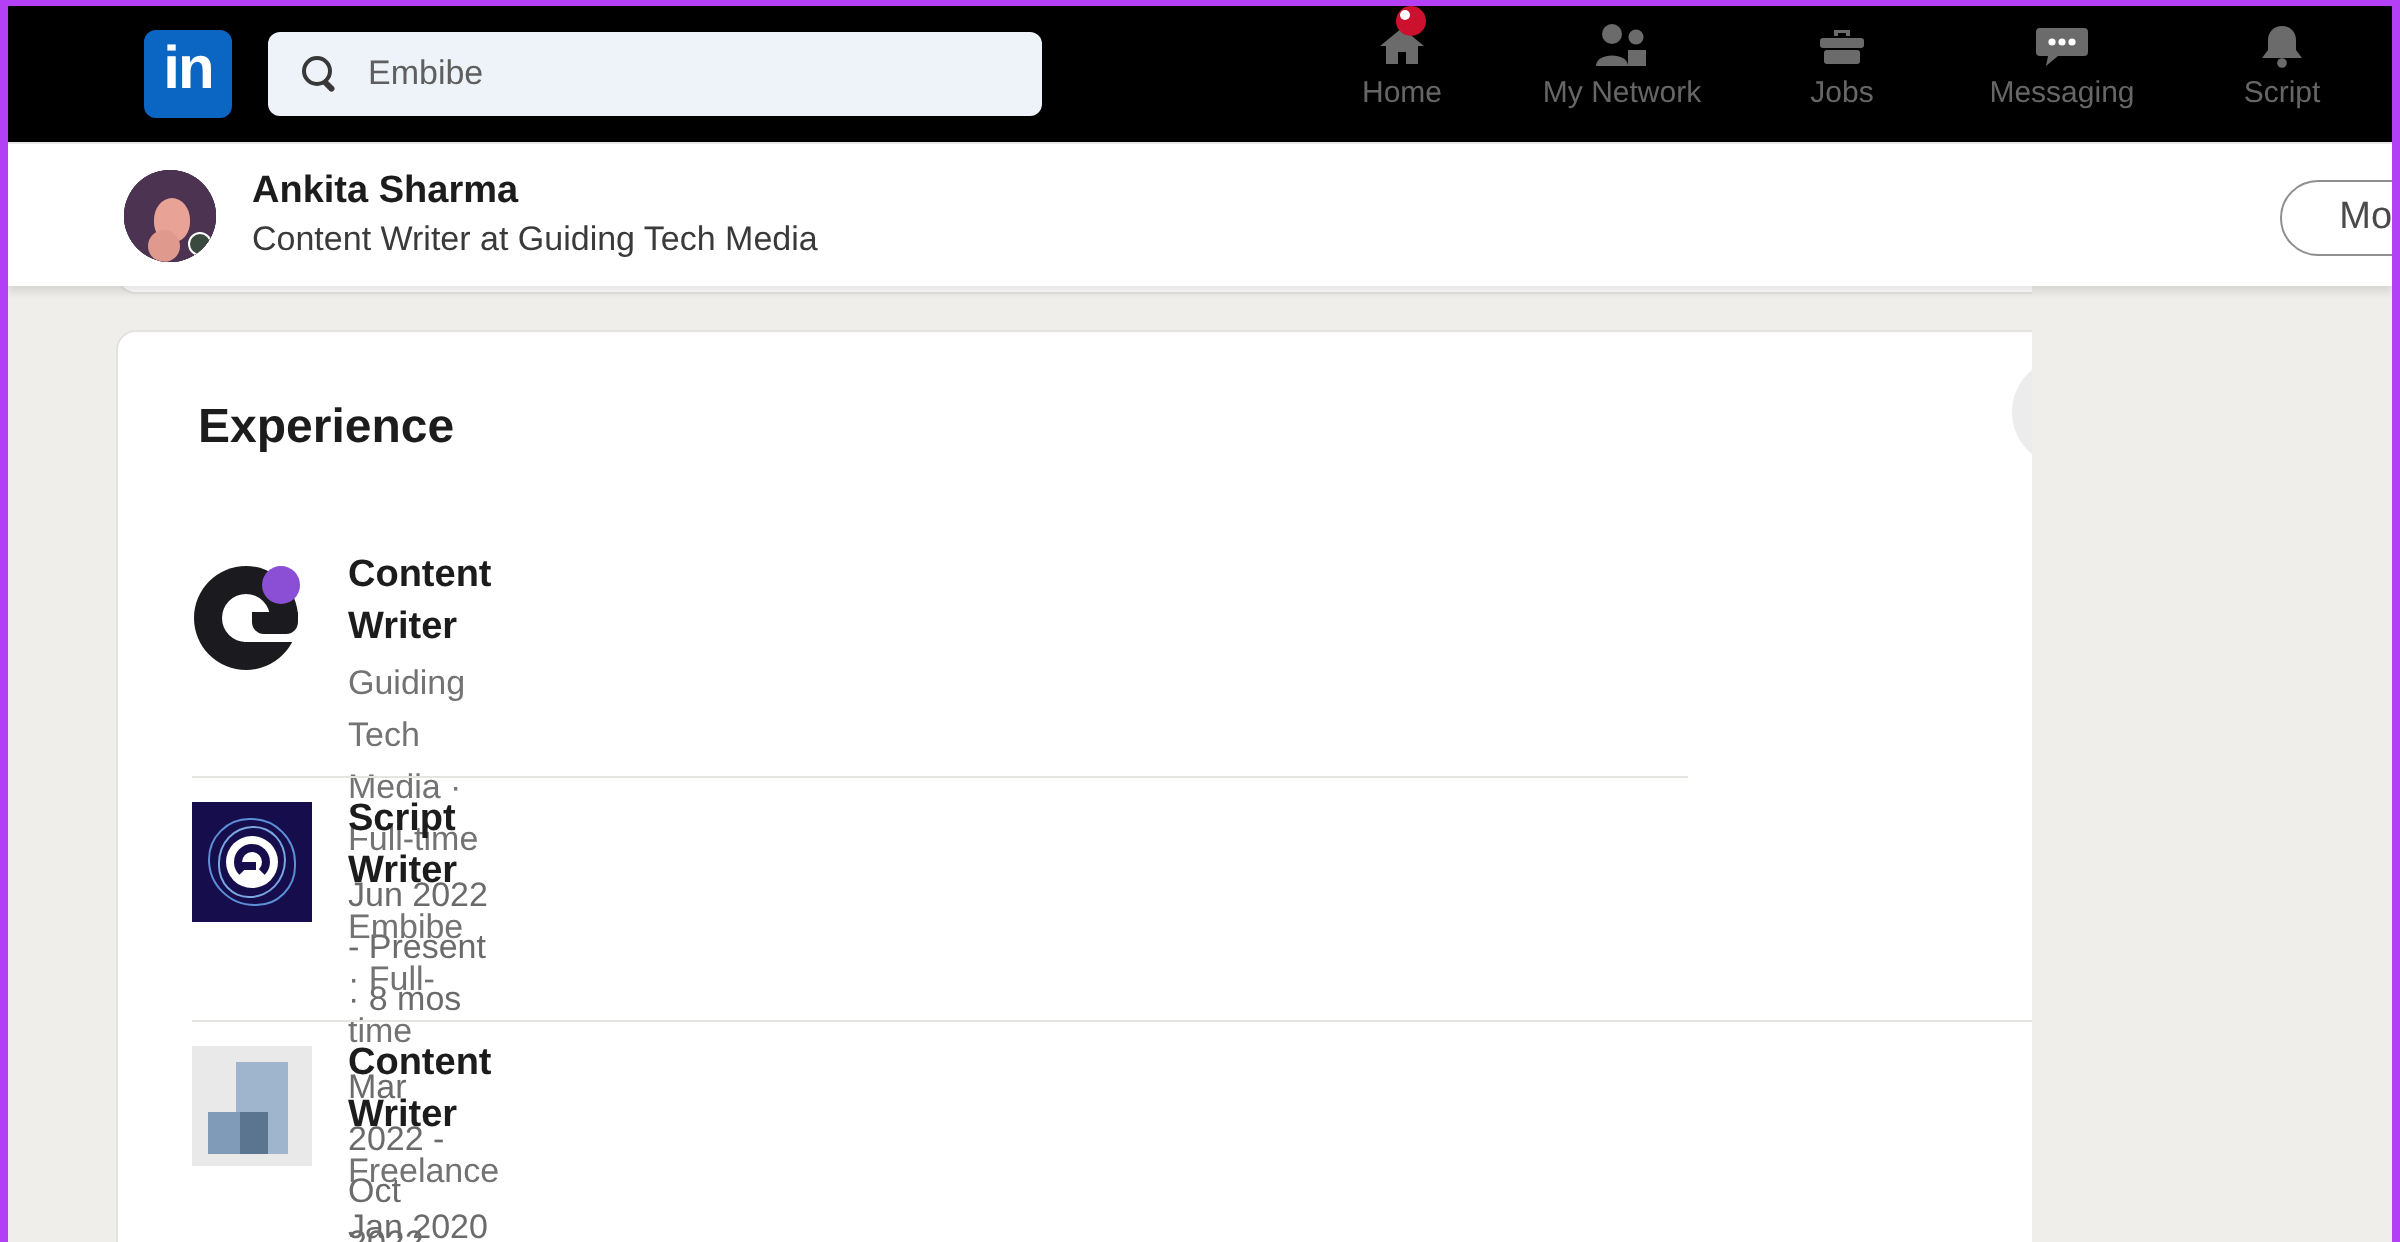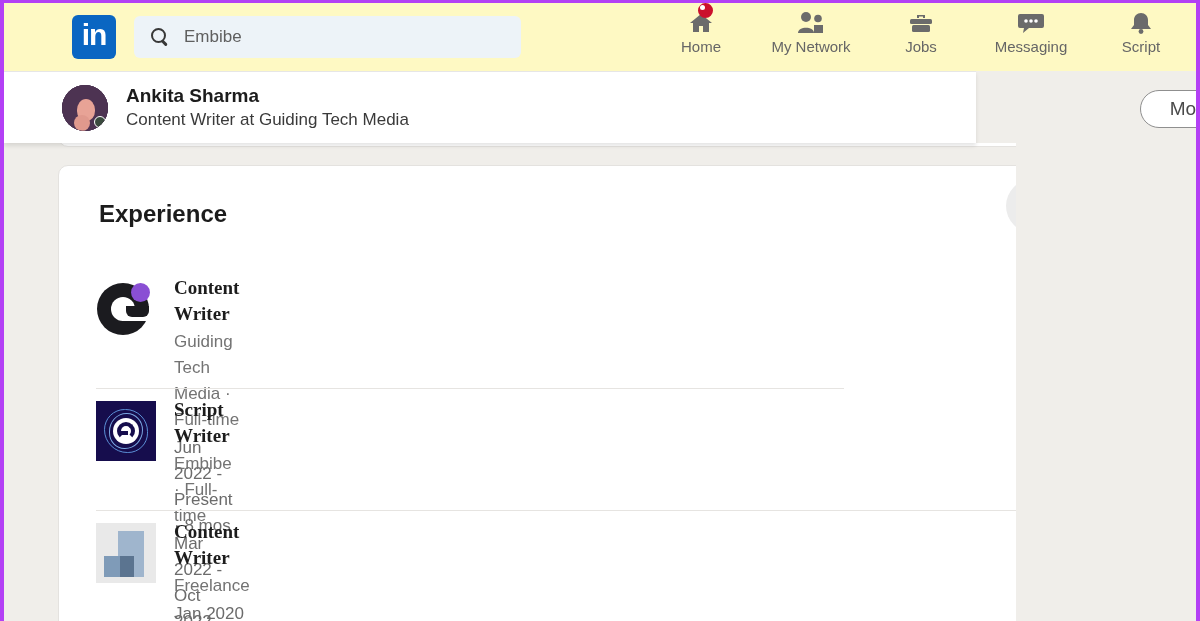--- a/index.html
+++ b/index.html
@@ -27,21 +27,21 @@
     pointer-events: none;
     z-index: 90;
   }
 
   
   #global-nav {
     position: absolute;
     left: 4px; top: 3px;
     width: 1192px;
     height: 68px;
-    background: #fef9c3;
+    background: #000000;
     display: flex;
     align-items: center;
     z-index: 40;
   }
 
   #linkedin-logo {
     width: 44px; height: 44px;
     margin-left: 68px;
     background: #0a66c2;
     border-radius: 6px;
@@ -137,21 +137,21 @@
     left: -2.5px; top: -2.5px;
     width: 5px; height: 5px;
     background: #ffffff;
     border-radius: 50%;
   }
 
   
   #profile-bar {
     position: absolute;
     left: 4px; top: 71px;
-    width: 972px;
+    width: 1192px;
     height: 72px;
     background: #ffffff;
     border-top: 1px solid #e6e6e6;
     display: flex;
     align-items: center;
     z-index: 38;
     box-shadow: 0 3px 4px rgba(0,0,0,0.10);
   }
 
   #avatar {
@@ -316,21 +316,20 @@
     position: absolute;
     left: 0; top: 0;
     width: 60px; height: 60px;
   }
   .exp-text { position: absolute; left: 78px; top: -4px; }
   .exp-role {
     font-size: 19px;
     font-weight: bold;
     color: #1c1c1c;
     line-height: 26px;
-    font-family: Liberation Serif, serif;
   }
   .exp-company {
     font-size: 17px;
     color: #737373;
     line-height: 26px;
     margin-top: 2px;
   }
   .exp-dates {
     font-size: 17px;
     color: #6b6b6b;

